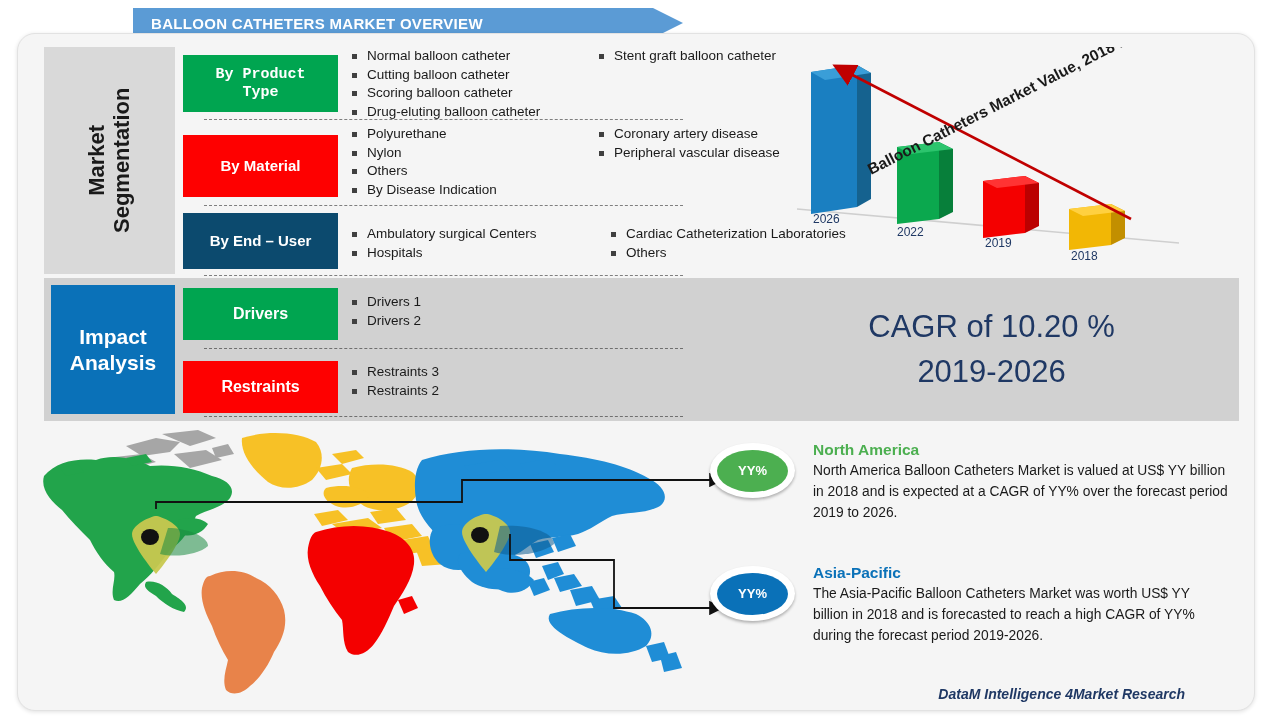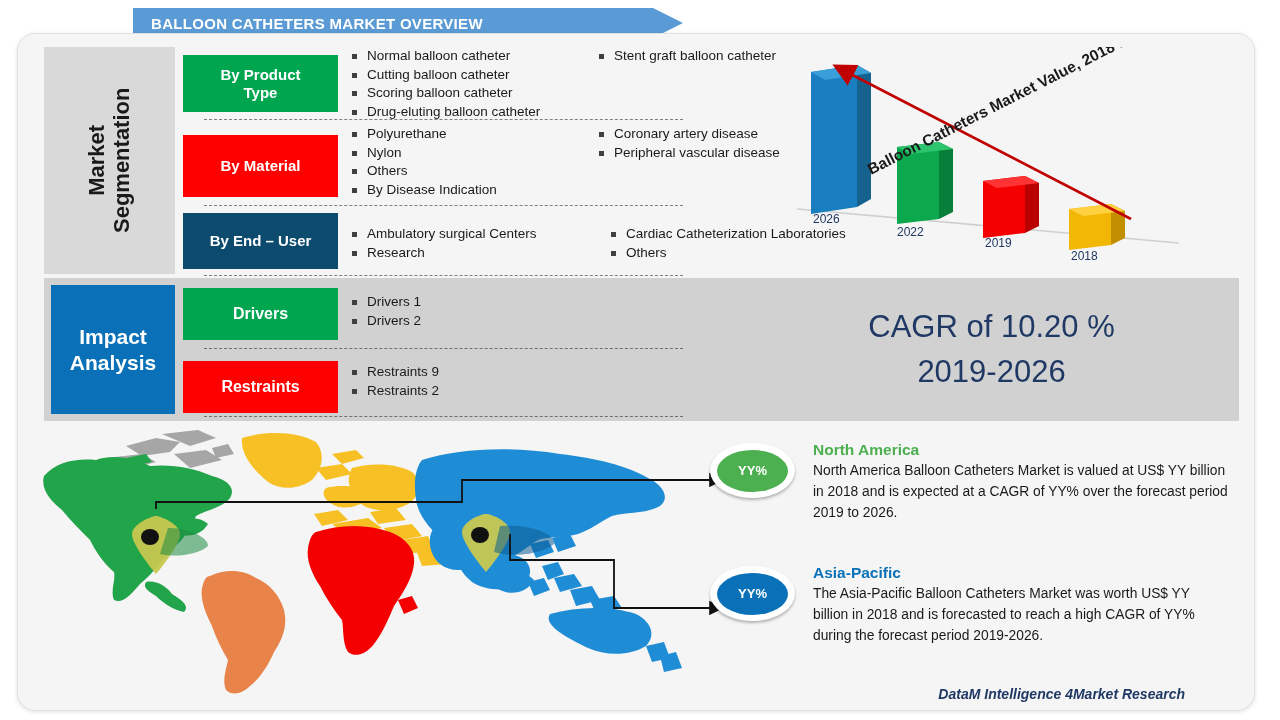--- a/index.html
+++ b/index.html
@@ -56,21 +56,21 @@
     text-align: center; line-height: 1.15;
   }
 
   .cat-box {
     position: absolute; left: 139px;
     width: 155px;
     display: flex; align-items: center; justify-content: center;
     color: #ffffff; font-weight: bold; font-size: 15px;
     text-align: center; line-height: 1.2;
   }
-  .cat-product  { top: 8px;   height: 57px; background: #00a550; }
+  .cat-product  { top: 8px;   height: 57px; background: #00a550; font-family: Liberation Mono, monospace; }
   .cat-material { top: 88px;  height: 62px; background: #fe0000; }
   .cat-enduser  { top: 166px; height: 56px; background: #0c4a6e; }
 
   .dash { position: absolute; border-top: 1px dashed #7f7f7f; }
   .dash-1 { left: 160px; top: 72px;  width: 479px; }
   .dash-2 { left: 160px; top: 158px; width: 479px; }
   .dash-3 { left: 160px; top: 228px; width: 479px; }
 
   ul.bul { list-style: none; }
   ul.bul li {
@@ -228,21 +228,21 @@
       <li>By Disease Indication</li>
     </ul>
 
     <ul class="bul lst l-mat-b">
       <li>Coronary artery disease</li>
       <li>Peripheral vascular disease</li>
     </ul>
 
     <ul class="bul lst l-end-a">
       <li>Ambulatory surgical Centers</li>
-      <li>Research</li>
+      <li>Hospitals</li>
     </ul>
 
     <ul class="bul lst l-end-b">
       <li>Cardiac Catheterization Laboratories</li>
       <li>Others</li>
     </ul>
 
     <div class="chart">
       <svg width="460" height="227" viewBox="0 0 460 227">
         <defs>
@@ -308,21 +308,21 @@
 
     <div class="imp-dash imp-d1"></div>
     <div class="imp-dash imp-d2"></div>
 
     <ul class="bul imp-list imp-l1">
       <li>Drivers 1</li>
       <li>Drivers 2</li>
     </ul>
 
     <ul class="bul imp-list imp-l2">
-      <li>Restraints 9</li>
+      <li>Restraints 3</li>
       <li>Restraints 2</li>
     </ul>
 
     <div class="cagr">
       <div>CAGR of 10.20 %</div>
       <div>2019-2026</div>
     </div>
   </div>
 
   <div class="map-section">

